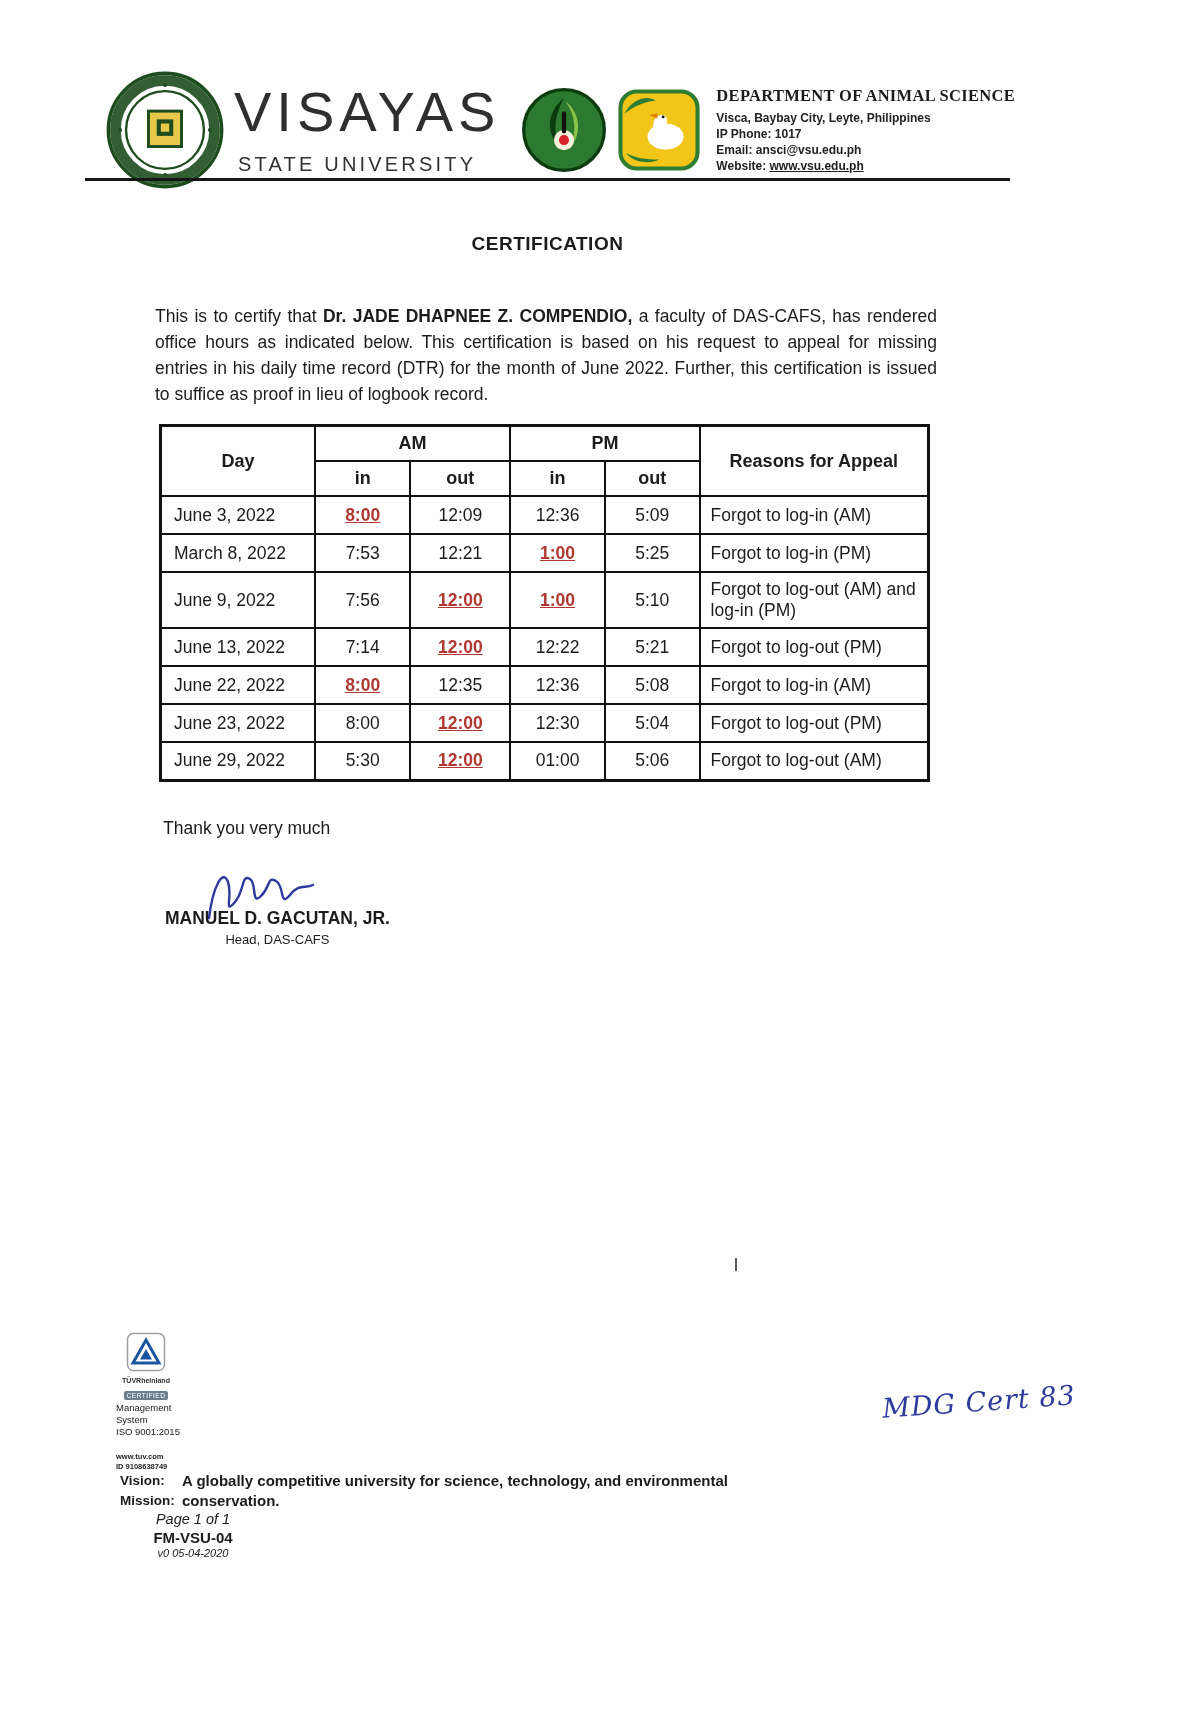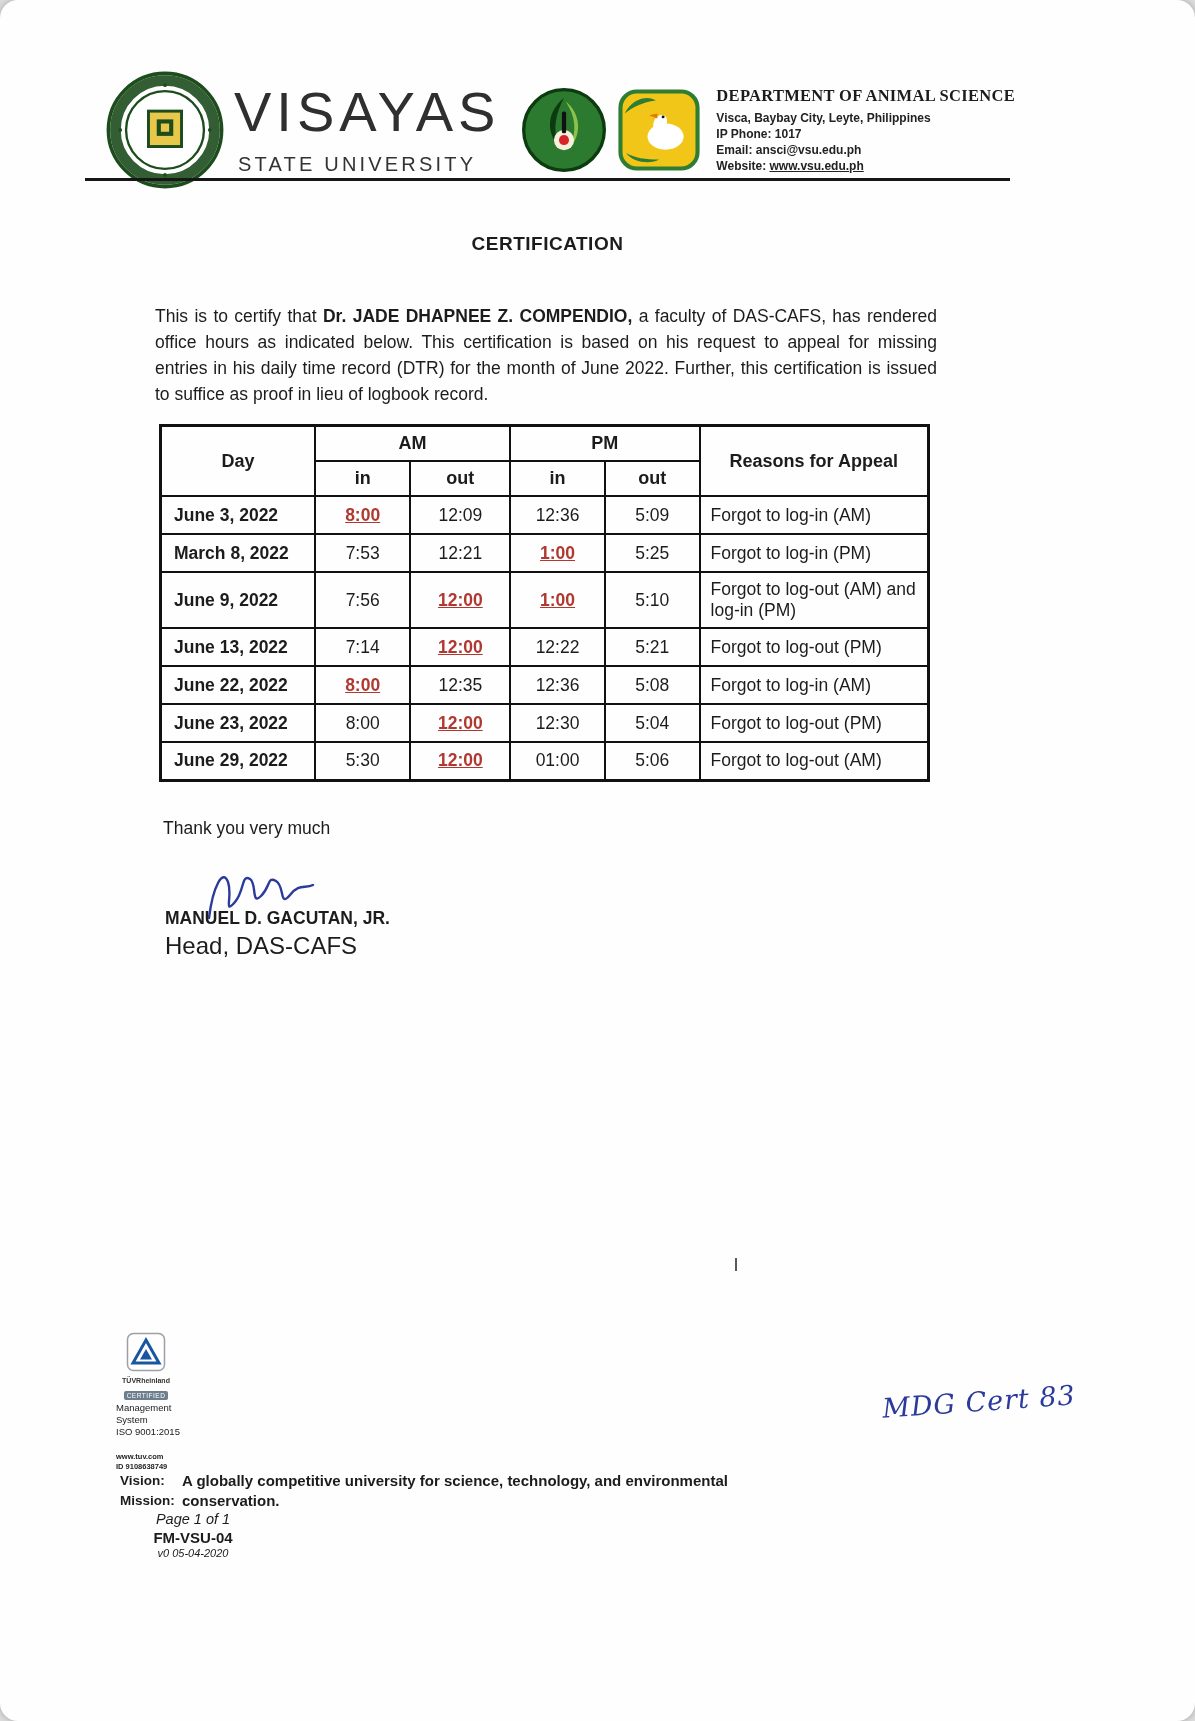--- a/index.html
+++ b/index.html
@@ -3,21 +3,20 @@
 <meta charset="utf-8">
 <style>
   * { margin:0; padding:0; box-sizing:border-box; }
   html,body { background:#dcdcdc; }
   .page {
     position:relative; width:1195px; height:1721px; margin:0 auto;
     background:#fefefe; color:#1c1c1c;
     font-family:"Liberation Sans", sans-serif;
     overflow:hidden;
     box-shadow:0 0 6px rgba(0,0,0,.25);
-    border-radius:18px;
   }
 
   
   .header-row { position:absolute; left:106px; top:74px; width:990px; height:112px; display:flex; align-items:center; }
   .seal { width:118px; height:118px; flex:0 0 auto; }
   .wordmark { margin-left:10px; color:#2f2f2f; }
   .wordmark .big { font-size:56px; line-height:1; letter-spacing:5px; font-weight:400; }
   .wordmark .small { font-size:20px; letter-spacing:3.2px; margin-top:13px; padding-left:4px; color:#333; }
   .logo-round { width:84px; height:84px; margin-left:22px; flex:0 0 auto; }
   .logo-square { width:82px; height:82px; margin-left:12px; flex:0 0 auto; }
@@ -34,30 +33,30 @@
   .para { position:absolute; left:155px; top:303px; width:782px;
           font-size:17.5px; line-height:26px; text-align:justify; }
   .para b { font-weight:700; }
 
   
   table.dtr { position:absolute; left:159px; top:424px; width:771px;
               border-collapse:collapse; border:3px solid #111; font-size:17.5px;padding-left:28px; }
   table.dtr th, table.dtr td { border:2px solid #111; padding:6px 8px; }
   table.dtr th { font-weight:700; font-size:18px; text-align:center; }
   table.dtr td.c { text-align:center; }
-  table.dtr td.day { text-align:left; padding-left:12px;font-weight:bold; }
+  table.dtr td.day { text-align:left; padding-left:12px; }
   table.dtr td.reason { text-align:left; padding-left:10px; }
   table.dtr td { height:38px; }
   .hl { color:var(--accent-red, #b03830); font-weight:700; text-decoration:underline; }
 
   
   .thanks { position:absolute; left:163px; top:818px; font-size:17.5px; }
   .sign-block { position:absolute; left:165px; top:908px; }
   .sign-name { font-weight:700; font-size:17.5px; }
-  .sign-title { font-size:24px; margin-top:3px; }
+  .sign-title { font-size:13px; margin-top:3px;text-align:center; }
   .signature-svg { position:absolute; left:28px; top:-54px; }
 
   .stray-mark { position:absolute; left:735px; top:1258px; width:2px; height:13px; background:#5a5a5a; }
 
   
   .footer { position:absolute; left:112px; top:1332px; width:998px; display:flex; align-items:flex-start;flex-direction:column; }
   .tuv { width:68px; flex:0 0 auto; text-align:center; }
   .tuv-text { font-size:7px; font-weight:700; color:#333; margin-top:1px; }
   .tuv-banner { font-size:6.5px; color:#fff; background:#6d7f8f; border-radius:2px; padding:1px 3px; display:inline-block; margin-top:1px; letter-spacing:.5px; }
   .mgmt { width:78px; flex:0 0 auto; font-size:9.5px; line-height:12px; color:#222; margin-left:4px; }

